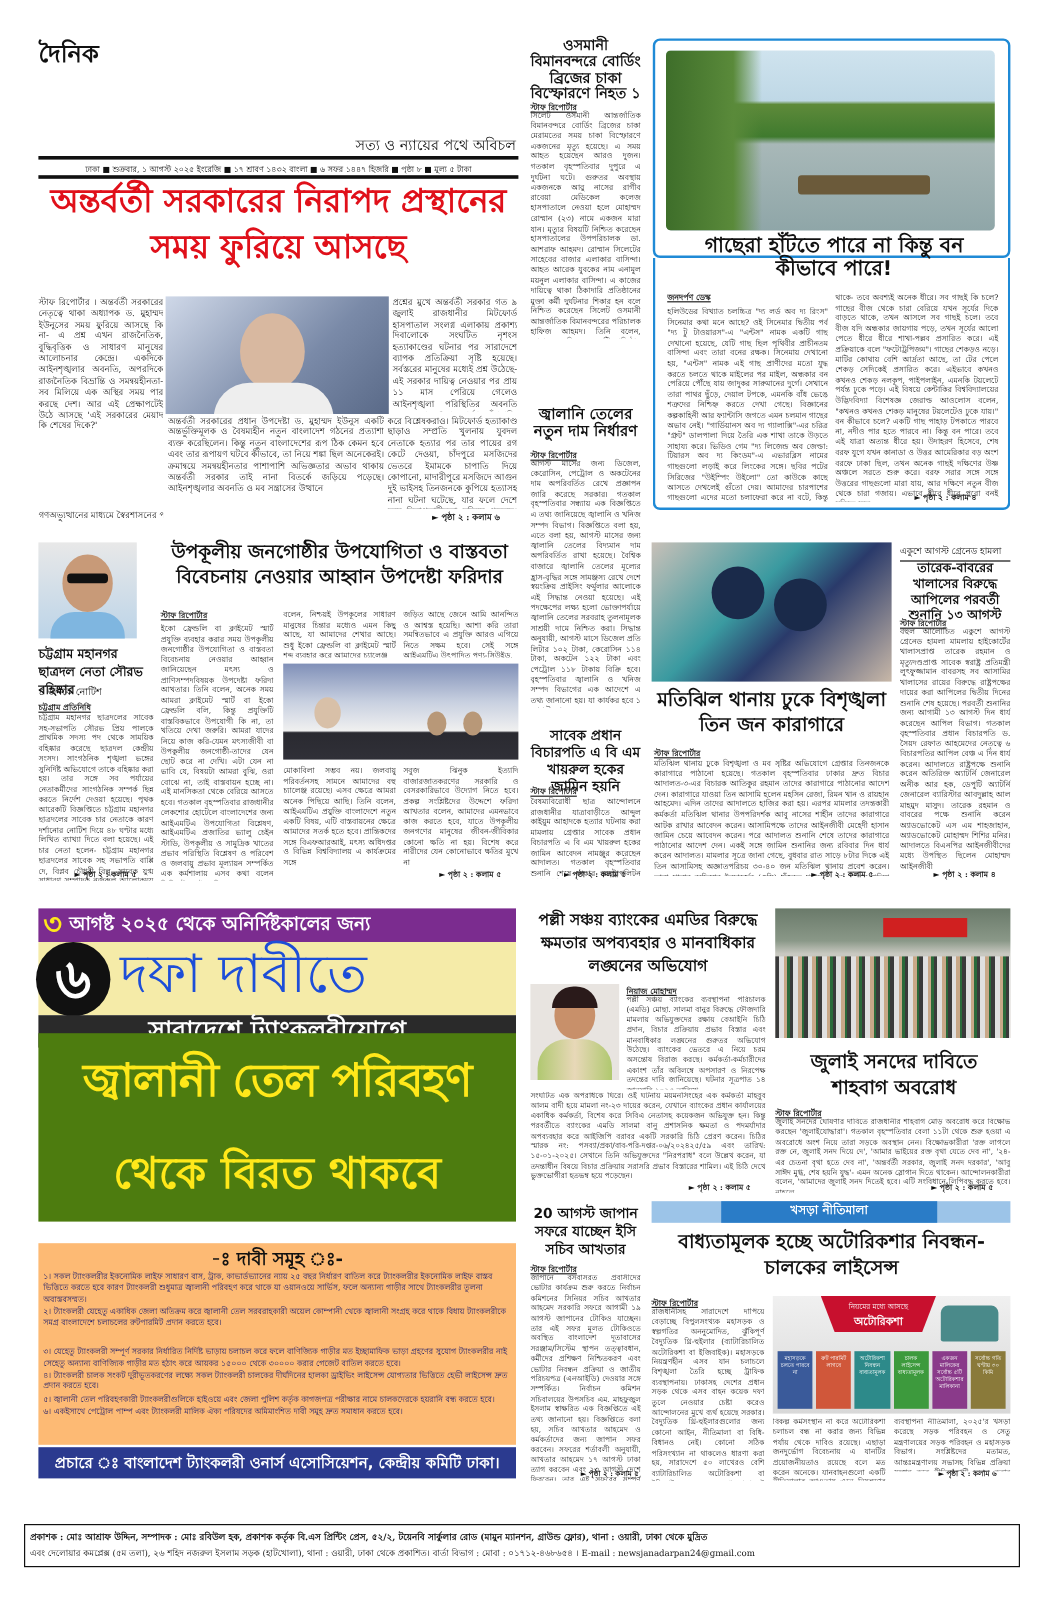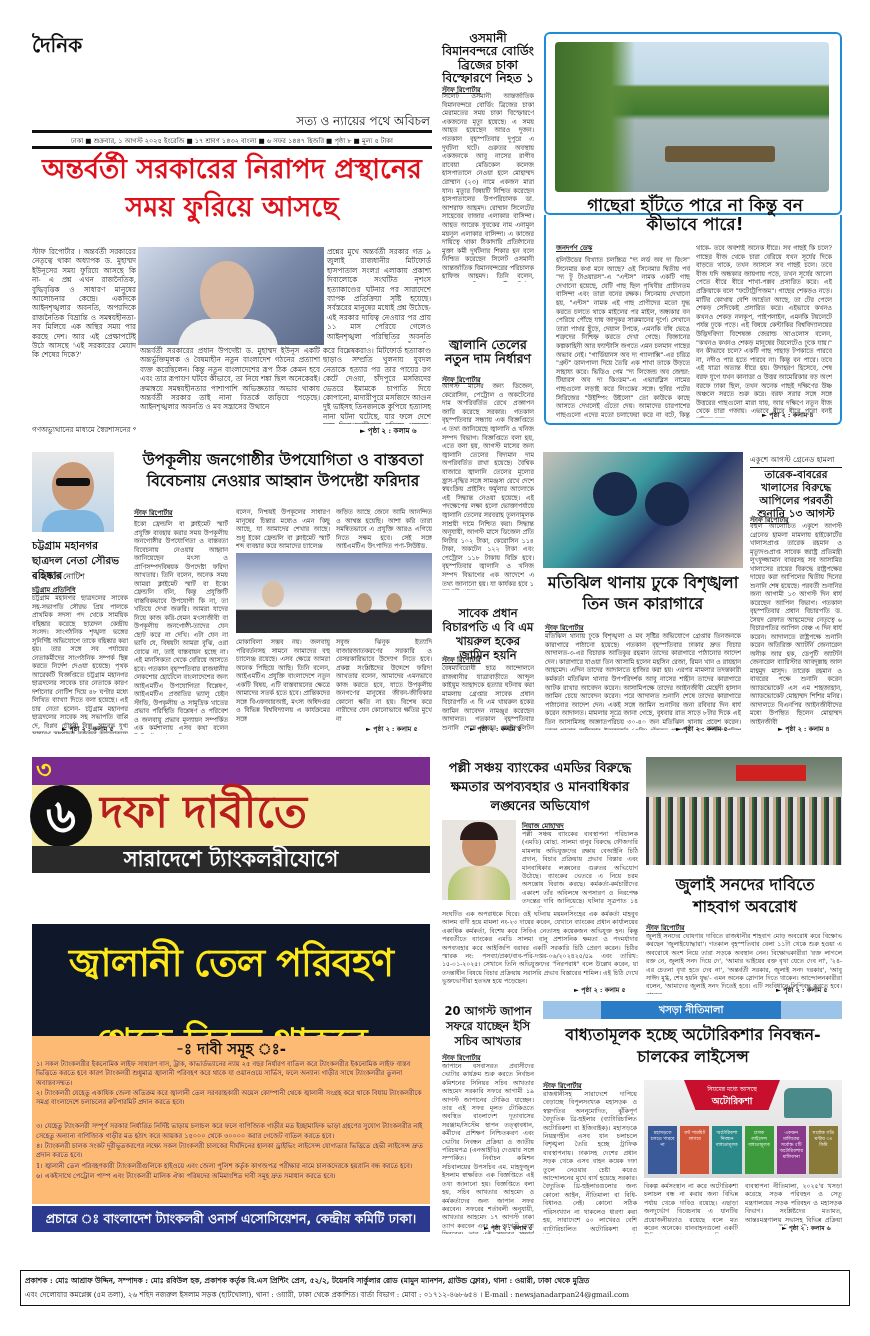--- a/index.html
+++ b/index.html
@@ -95,37 +95,38 @@
 <div class="abs cont" style="left:366px;top:724px;width:66px;font-size:6.4px">► পৃষ্ঠা ২ : কলাম ৫</div>
 
 <div class="abs hd" style="left:32px;top:538px;width:100px;font-size:10.5px;line-height:15px;text-align:left">চট্টগ্রাম মহানগর ছাত্রদল নেতা সৌরভ বহিষ্কার</div>
 <div class="abs" style="left:32px;top:570px;font-size:8px">৪ জনকে নোটিশ</div>
 <div class="abs by" style="left:32px;top:582px;font-size:6.6px">চট্টগ্রাম প্রতিনিধি</div>
 <div class="abs txt" style="left:32px;top:594px;width:96px;height:140px;font-size:6.4px;line-height:8.5px">চট্টগ্রাম মহানগর ছাত্রদলের সাবেক সহ-সভাপতি সৌরভ প্রিয় পালকে প্রাথমিক সদস্য পদ থেকে সাময়িক বহিষ্কার করেছে ছাত্রদল কেন্দ্রীয় সংসদ। সাংগঠনিক শৃঙ্খলা ভঙ্গের সুনির্দিষ্ট অভিযোগে তাকে বহিষ্কার করা হয়। তার সঙ্গে সব পর্যায়ের নেতাকর্মীদের সাংগঠনিক সম্পর্ক ছিন্ন করতে নির্দেশ দেওয়া হয়েছে। পৃথক আরেকটি বিজ্ঞপ্তিতে চট্টগ্রাম মহানগর ছাত্রদলের সাবেক চার নেতাকে কারণ দর্শানোর নোটিশ দিয়ে ৪৮ ঘণ্টার মধ্যে লিখিত ব্যাখ্যা দিতে বলা হয়েছে। এই চার নেতা হলেন- চট্টগ্রাম মহানগর ছাত্রদলের সাবেক সহ সভাপতি বাপ্পি দে, বিপ্লব চৌধুরী বিল্লু, সাবেক যুগ্ম সাধারণ সম্পাদক নজরুল আলোকময় ও অপু চৌধুরী</div>
 <div class="abs cont" style="left:62px;top:724px;width:64px;font-size:6.4px">► পৃষ্ঠা ২ : কলাম ৫</div>
 
 <div class="abs" style="left:32px;top:757px;width:398px;height:28px;background:#7b2c8f;display:flex;align-items:center;padding-left:4px">
   <span style="color:#ffe81a;font-family:'DejaVu Sans',sans-serif;font-weight:bold;font-size:24px;margin-right:6px">৩</span>
+  <span style="color:#fff;font-family:'DejaVu Sans',sans-serif;font-weight:bold;font-size:15.5px;white-space:nowrap">আগষ্ট ২০২৫ থেকে অনির্দিষ্টকালের জন্য</span>
 </div>
 <div class="abs" style="left:32px;top:785px;width:398px;height:61px;background:#f5eba8;display:flex;align-items:center">
   <span style="width:62px;height:62px;border-radius:50%;background:#111;color:#fff;font-family:'DejaVu Sans',sans-serif;font-weight:900;font-size:46px;display:flex;align-items:center;justify-content:center;margin-left:-2px;line-height:1">৬</span>
-  <span style="color:#b91c1c;font-family:'DejaVu Sans',sans-serif;font-weight:bold;font-size:44px;margin-left:8px;white-space:nowrap">দফা দাবীতে</span>
+  <span style="color:#1d4ed8;font-family:'DejaVu Sans',sans-serif;font-weight:normal;font-size:44px;margin-left:8px;white-space:nowrap">দফা দাবীতে</span>
 </div>
 <div class="abs" style="left:32px;top:846px;width:398px;height:27px;background:#2a2a2a;color:#fff;font-family:'DejaVu Sans',sans-serif;font-weight:bold;font-size:21px;text-align:center;line-height:27px;white-space:nowrap">সারাদেশে ট্যাংকলরীযোগে</div>
-<div class="abs" style="left:32px;top:924px;width:398px;height:157px;background:#0f172a">
+<div class="abs" style="left:32px;top:861px;width:398px;height:157px;background:#4d7c0f">
   <div style="color:#ffe81a;font-family:'DejaVu Sans',sans-serif;font-weight:bold;font-size:38px;text-align:center;line-height:78px;white-space:nowrap;letter-spacing:-1px">জ্বালানী তেল পরিবহণ</div>
   <div style="color:#ffe81a;font-family:'DejaVu Sans',sans-serif;font-weight:bold;font-size:36px;text-align:center;line-height:80px;white-space:nowrap">থেকে বিরত থাকবে</div>
 </div>
 <div class="abs" style="left:32px;top:1036px;width:398px;height:168px;background:#fdba74;padding:2px 4px">
   <div style="font-family:'DejaVu Sans',sans-serif;font-weight:bold;font-size:15px;text-align:center;line-height:22px;color:#111">-ঃ দাবী সমূহ ঃ-</div>
   <div style="font-size:6.6px;line-height:9.3px;color:#1a1a6a;margin-bottom:1px">১। সকল ট্যাংকলরীর ইকনোমিক লাইফ সাধারণ বাস, ট্রাক, কাভার্ডভ্যানের ন্যায় ২৫ বছর নির্ধারণ বাতিল করে ট্যাংকলরীর ইকনোমিক লাইফ বাস্তব ভিত্তিতে করতে হবে কারণ ট্যাংকলরী শুধুমাত্র জ্বালানী পরিবহণ করে থাকে যা ওয়ানওয়ে সার্ভিস, ফলে অন্যান্য গাড়ীর সাথে ট্যাংকলরীর তুলনা অবাস্তবসম্মত।</div>
   <div style="font-size:6.6px;line-height:9.3px;color:#1a1a6a;margin-bottom:15px">২। ট্যাংকলরী যেহেতু একাধিক জেলা অতিক্রম করে জ্বালানী তেল সরবরাহকারী অয়েল কোম্পানী থেকে জ্বালানী সংগ্রহ করে থাকে বিধায় ট্যাংকলরীকে সমগ্র বাংলাদেশে চলাচলের রুটপারমিট প্রদান করতে হবে।</div>
   <div style="font-size:6.6px;line-height:9.3px;color:#1a1a6a;margin-bottom:1px">৩। যেহেতু ট্যাংকলরী সম্পূর্ণ সরকার নির্ধারিত নির্দিষ্ট ভাড়ায় চলাচল করে ফলে বাণিজ্যিক গাড়ীর মত ইচ্ছামাফিক ভাড়া গ্রহণের সুযোগ ট্যাংকলরীর নাই সেহেতু অন্যান্য বাণিজ্যিক গাড়ীর মত হঠাৎ করে আয়কর ১৫০০০ থেকে ৩০০০০ করার গেজেট বাতিল করতে হবে।</div>
   <div style="font-size:6.6px;line-height:9.3px;color:#1a1a6a;margin-bottom:1px">৪। ট্যাংকলরী চালক সংকট দূরীভূতকরণের লক্ষ্যে সকল ট্যাংকলরী চালকের দীর্ঘদিনের হালকা ড্রাইভিং লাইসেন্স যোগ্যতার ভিত্তিতে হেভী লাইসেন্স দ্রুত প্রদান করতে হবে।</div>
-  <div style="font-size:6.6px;line-height:9.3px;color:#1a1a6a;margin-bottom:1px">1। জ্বালানী তেল পরিবহণকারী ট্যাংকলরীগুলিকে হাইওয়ে এবং জেলা পুলিশ কর্তৃক কাগজপত্র পরীক্ষার নামে চালকদেরকে হয়রানি বন্ধ করতে হবে।</div>
+  <div style="font-size:6.6px;line-height:9.3px;color:#1a1a6a;margin-bottom:1px">৫। জ্বালানী তেল পরিবহণকারী ট্যাংকলরীগুলিকে হাইওয়ে এবং জেলা পুলিশ কর্তৃক কাগজপত্র পরীক্ষার নামে চালকদেরকে হয়রানি বন্ধ করতে হবে।</div>
   <div style="font-size:6.6px;line-height:9.3px;color:#1a1a6a">৬। একইসাথে পেট্রোল পাম্প এবং ট্যাংকলরী মালিক ঐক্য পরিষদের অমিমাংশিত দাবী সমূহ দ্রুত সমাধান করতে হবে।</div>
 </div>
 <div class="abs" style="left:32px;top:1206px;width:398px;height:26px;background:#2b3a8f;color:#fff;font-family:'DejaVu Sans',sans-serif;font-weight:bold;font-size:12.5px;text-align:center;line-height:26px;white-space:nowrap;overflow:hidden">প্রচারে ঃ বাংলাদেশ ট্যাংকলরী ওনার্স এসোসিয়েশন, কেন্দ্রীয় কমিটি ঢাকা।</div>
 
 <div class="abs hd" style="left:442px;top:758px;width:196px;font-size:13px;line-height:19px">পল্লী সঞ্চয় ব্যাংকের এমডির বিরুদ্ধে ক্ষমতার অপব্যবহার ও মানবাধিকার লঙ্ঘনের অভিযোগ</div>
 <div class="abs img" style="left:442px;top:820px;width:74px;height:80px;background:#e8e4e0">
   <div style="position:absolute;left:20px;top:6px;width:34px;height:40px;border-radius:50%;background:#c8906a"></div>
   <div style="position:absolute;left:18px;top:2px;width:38px;height:18px;border-radius:18px 18px 0 0;background:#2a1a1a"></div>
   <div style="position:absolute;left:6px;top:46px;width:62px;height:34px;border-radius:24px 24px 0 0;background:linear-gradient(90deg,#b0c870,#e8d8b8,#b0c870)"></div>
 </div>

